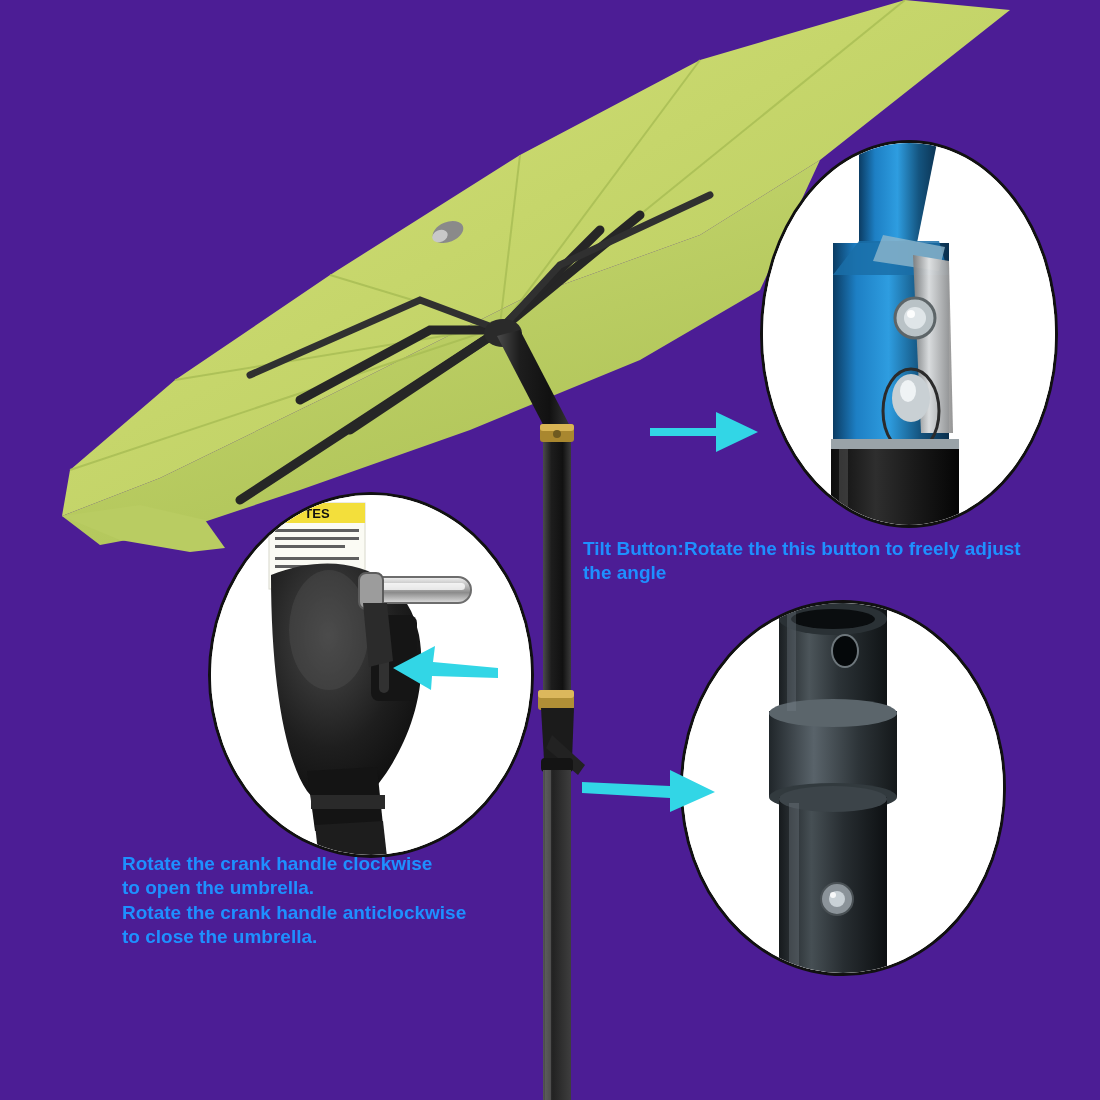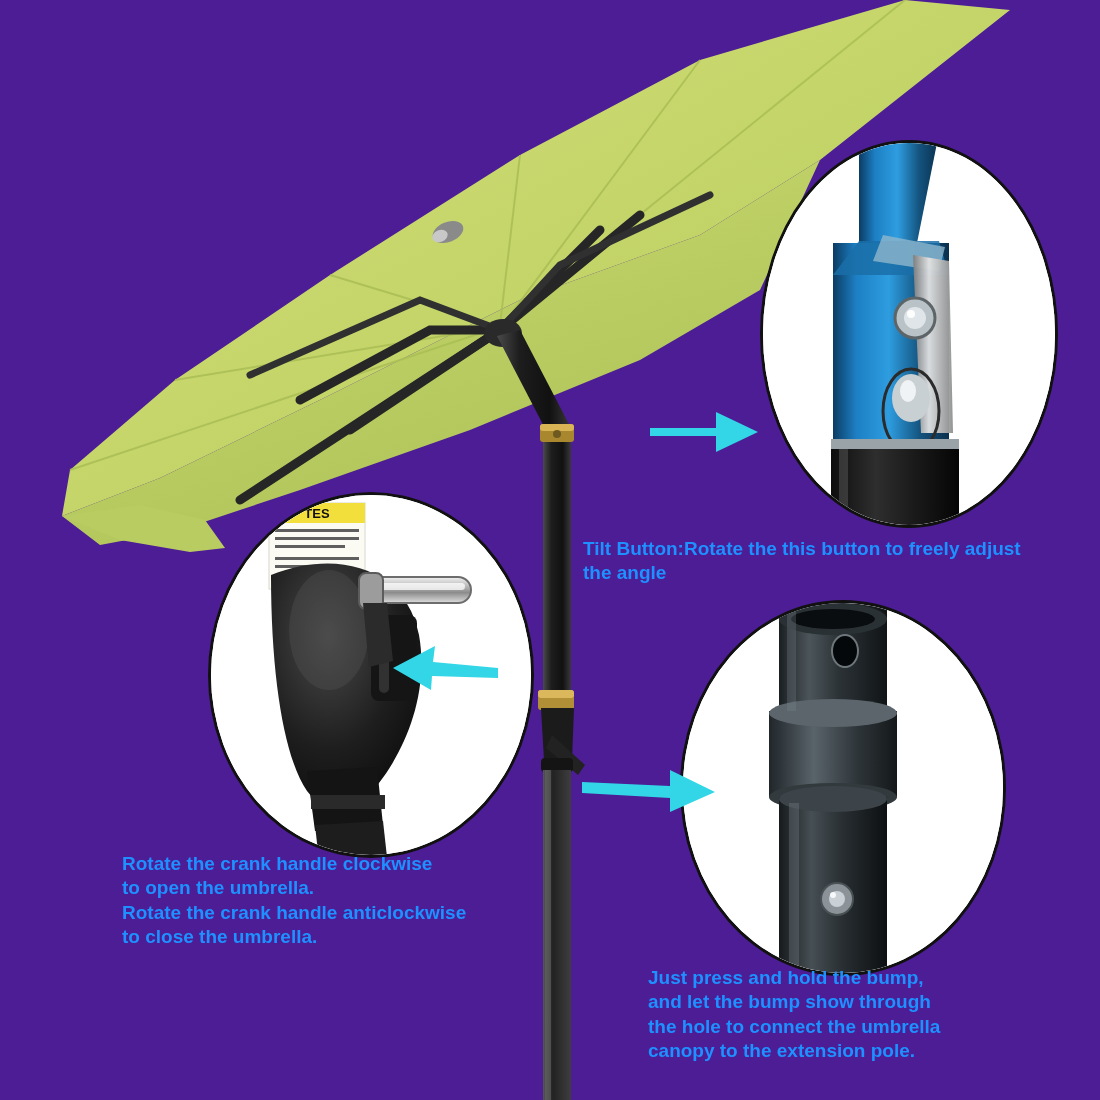--- a/index.html
+++ b/index.html
@@ -293,18 +293,14 @@
     <path d="M 0 22 L 88 26 L 88 10 L 133 32 L 88 52 L 88 38 L 0 33 Z" fill="#32D6E6"></path>
   </svg>
 
   <div class="callout-text" id="tilt-text">Tilt Button:Rotate the this button to freely adjust the angle</div>
 
   <div class="callout-text" id="crank-text">Rotate the crank handle clockwise
 to open the umbrella.
 Rotate the crank handle anticlockwise
 to close the umbrella.</div>
 
-  <div class="callout-text" id="bump-text">Just press and hold the bump,
-and let the bump show through
-the hole to connect the umbrella
-canopy to the extension pole.</div>
 
 </div>
 
 </body></html>

